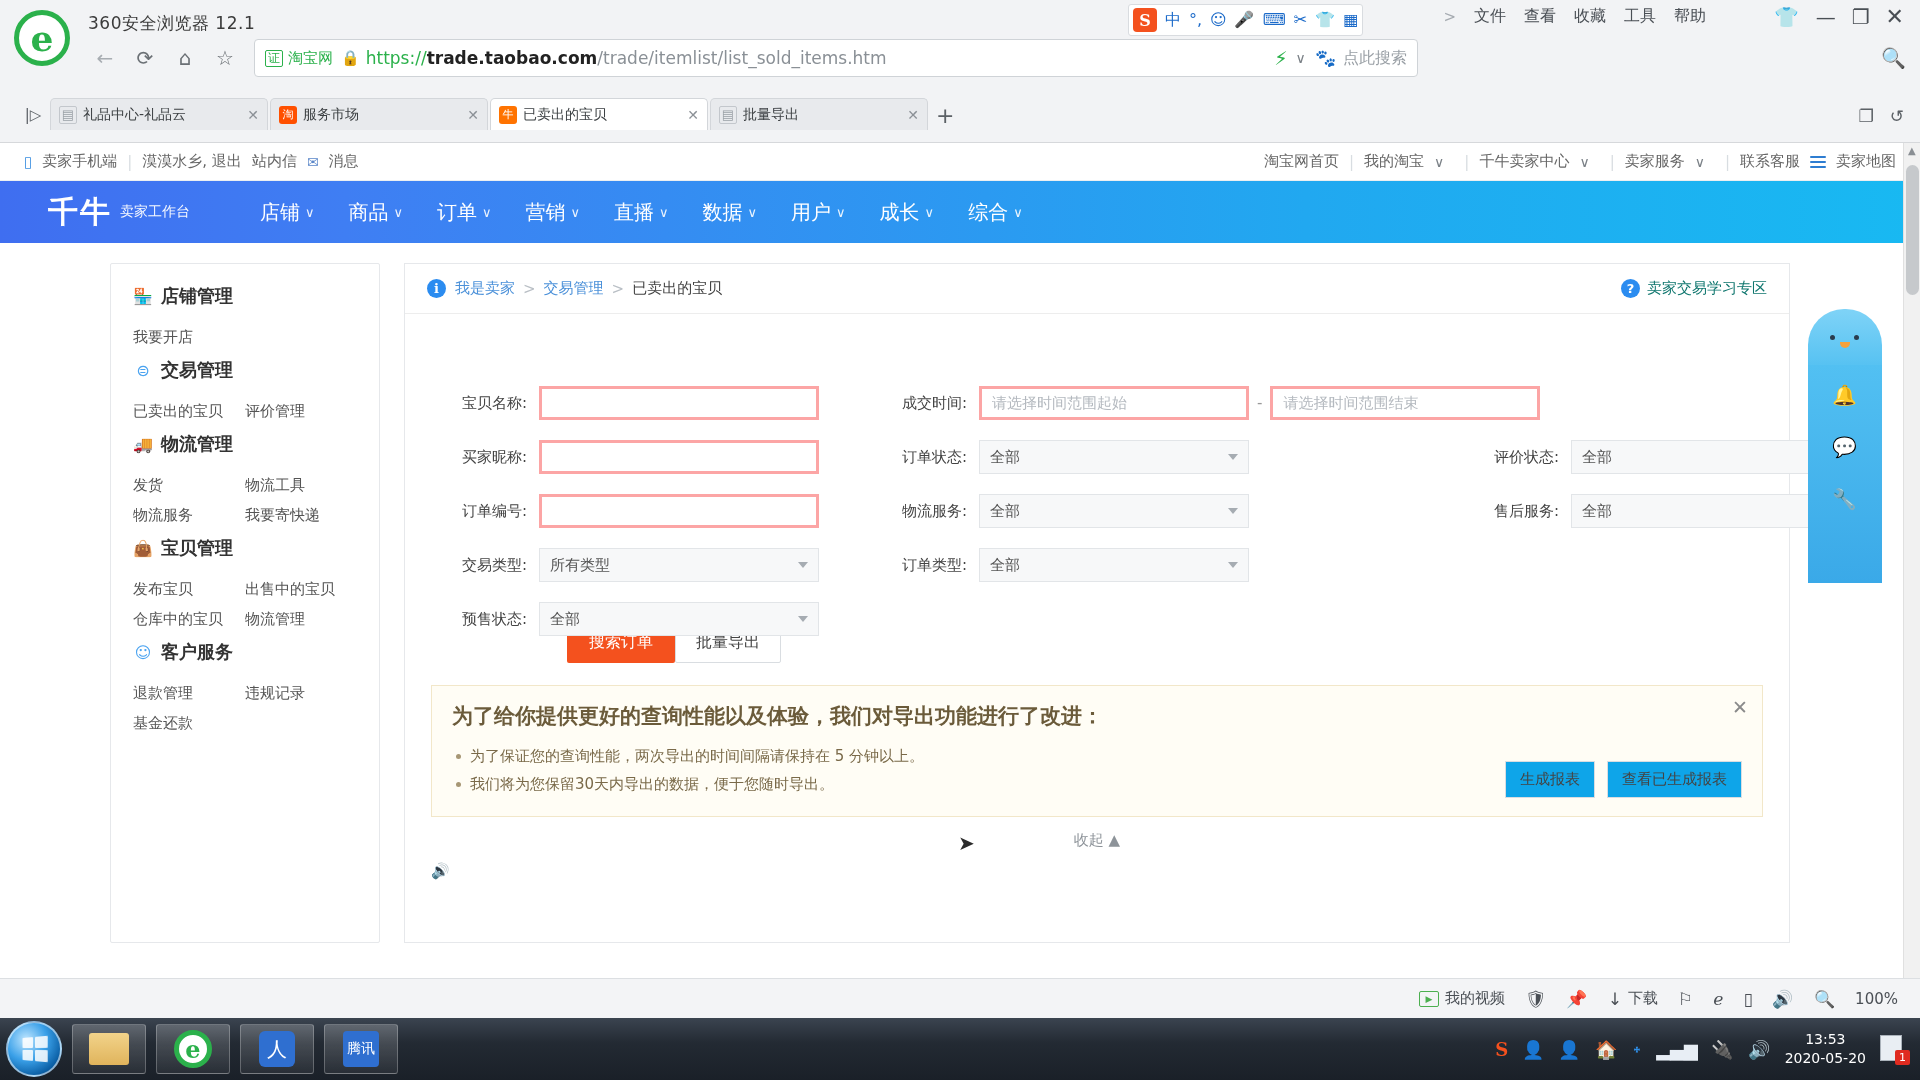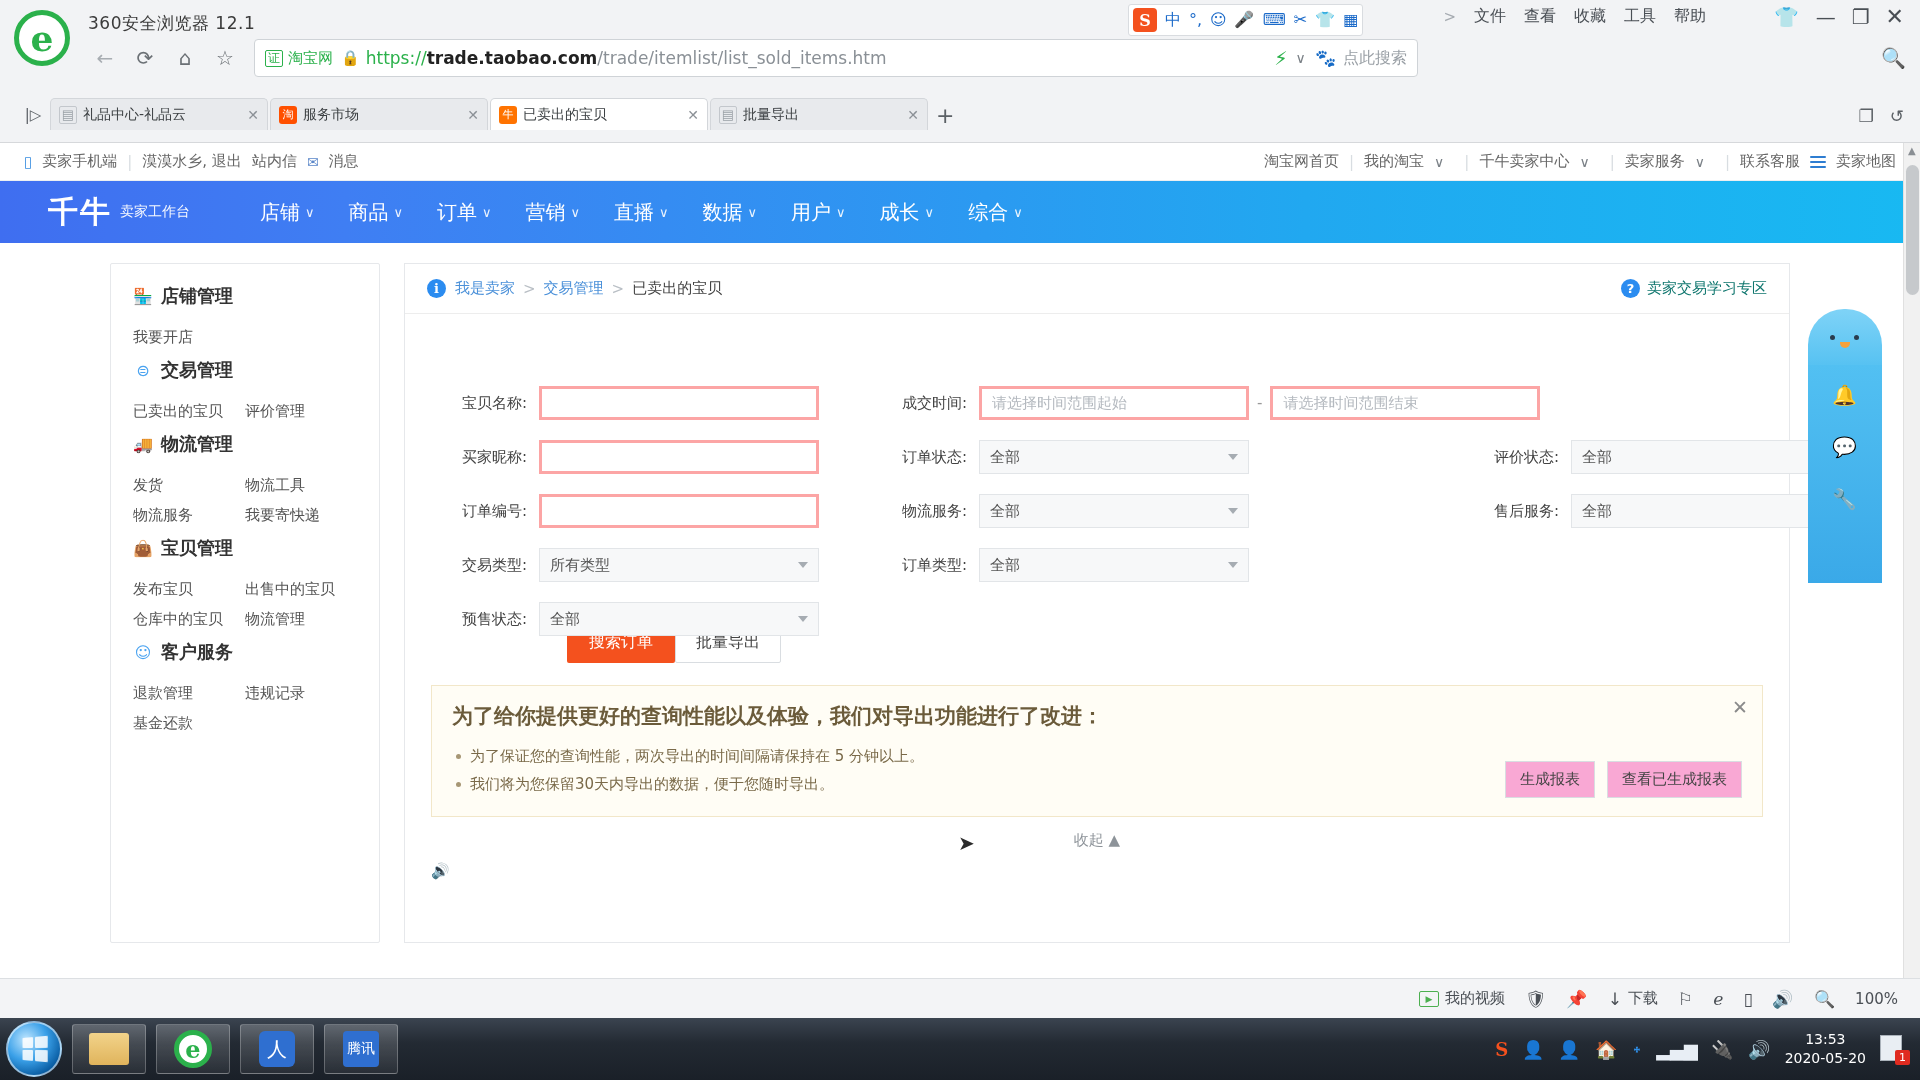--- a/index.html
+++ b/index.html
@@ -240,21 +240,21 @@
   .notice-title { font-size: 21px; color: #6b5b3a; font-weight: bold; margin-bottom: 12px; }
   .notice ul { list-style: none; }
   .notice li { font-size: 15px; color: #7a6a49; line-height: 28px; padding-left: 18px; position: relative; }
   .notice li::before {
     content: ""; position: absolute; left: 4px; top: 12px;
     width: 5px; height: 5px; background: #a79775; border-radius: 50%;
   }
   .notice-close { position: absolute; right: 14px; top: 10px; color: #8a8a8a; font-size: 19px; cursor: pointer; }
   .notice-btns { position: absolute; right: 20px; bottom: 18px; display: flex; gap: 12px; }
   .notice-btn {
-    background: #f9a8d4; border: 1px solid #d9dde1; font-size: 15px; color: #444;
+    background: #0ea5e9; border: 1px solid #d9dde1; font-size: 15px; color: #444;
     padding: 8px 14px; cursor: pointer;
   }
 
   .collapse-row { text-align: center; margin-top: 14px; font-size: 15px; color: #8d9399; cursor: pointer; }
   .ad-row { padding: 12px 26px 0 26px; font-size: 15px; color: #e8453c; display: flex; align-items: center; gap: 6px; }
   .speaker { color: #f0a500; font-size: 15px; }
 
   
   .float-widget {
     position: absolute; right: 38px; top: 166px; width: 74px;

